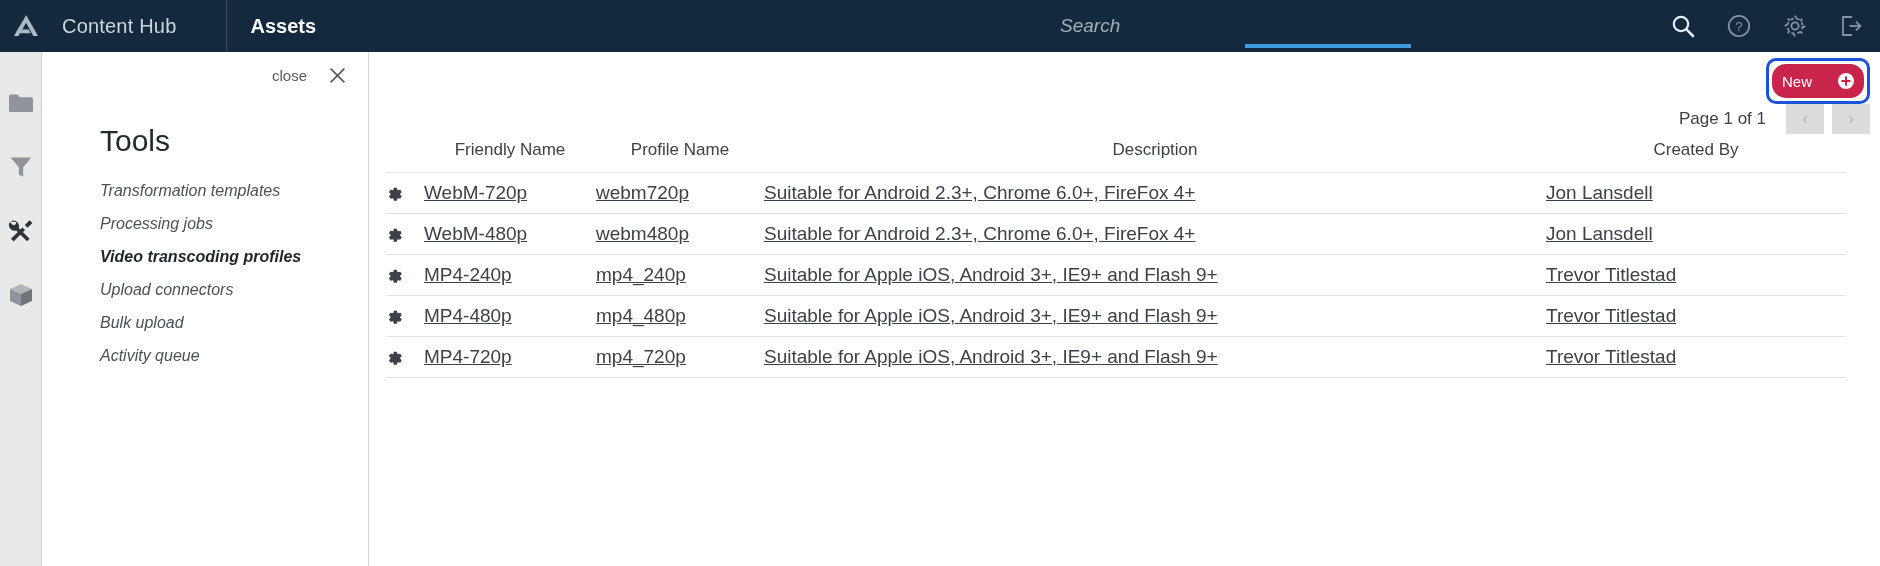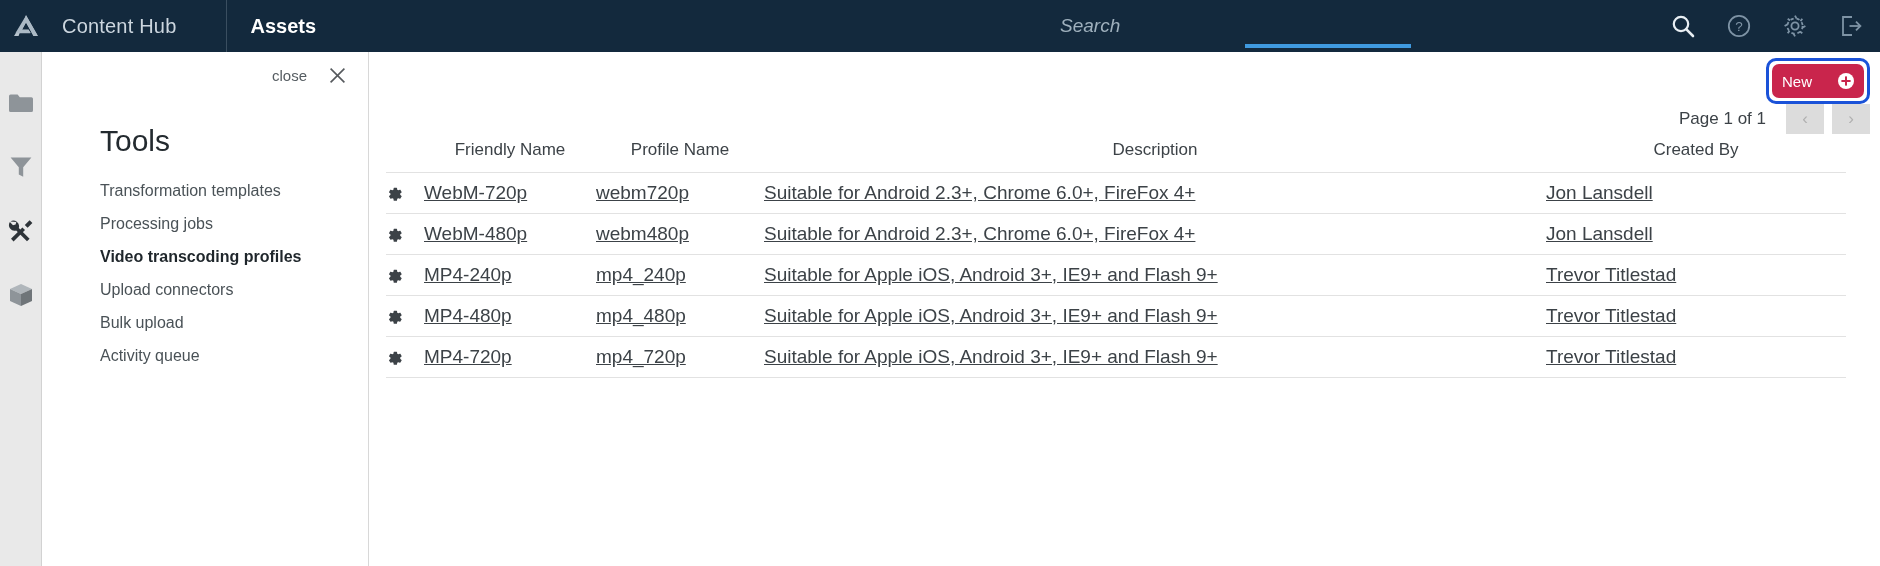--- a/index.html
+++ b/index.html
@@ -82,38 +82,39 @@
   .close-label { color: #555c61; font-size: 15px; }
   .close-x svg { display: block; }
   .tools-heading {
     position: absolute; left: 58px; top: 72px;
     font-size: 30px; color: #232a2f; font-weight: normal;
   }
   .tools-list { position: absolute; left: 58px; top: 122px; width: 250px; }
   .tools-item {
     font-size: 16px; color: #4a5257; line-height: 33px; cursor: pointer;
     white-space: nowrap;
+    font-style: italic;
   }
   .tools-item.active { color: #1f262b; font-weight: bold; }
 
   
   .main {
     position: absolute; left: 369px; top: 52px;
     width: 1511px; height: 514px; background: #ffffff;
   }
   .page-title {
     position: absolute; left: 17px; top: 8px;
     font-size: 28px; color: #3c4247; font-weight: normal;
   }
   .new-btn-focus {
     position: absolute; right: 10px; top: 6px;
     border: 3px solid #1a52d8; border-radius: 10px; padding: 3px;
   }
   .new-btn {
-    background: #c9254c; color: #ffffff; border: none; border-radius: 7px;
+    background: #c9254c; color: #ffffff; border: none; border-radius: 14px;
     height: 34px; width: 92px;
     display: flex; align-items: center; justify-content: space-between;
     padding: 0 10px; cursor: pointer;
     font-family: "Liberation Sans", sans-serif; font-size: 15px;
   }
   .plus-circle svg { display: block; }
 
   .pager {
     position: absolute; right: 10px; top: 52px;
     display: flex; align-items: center; gap: 4px;

